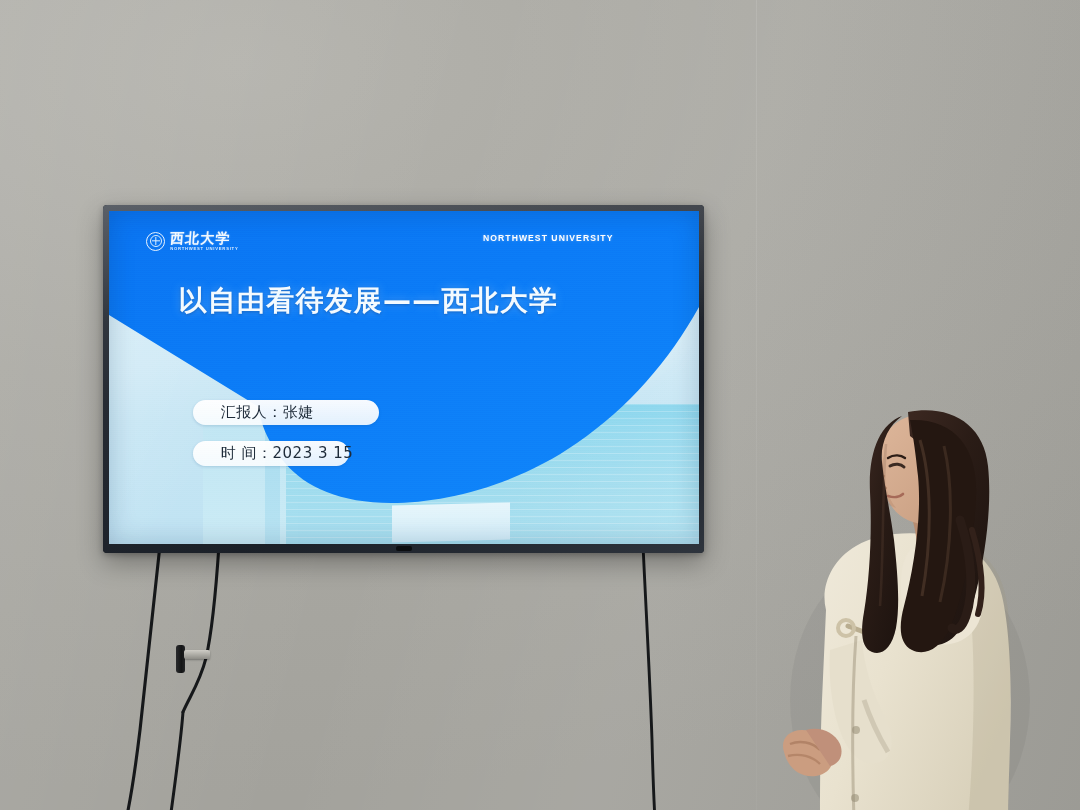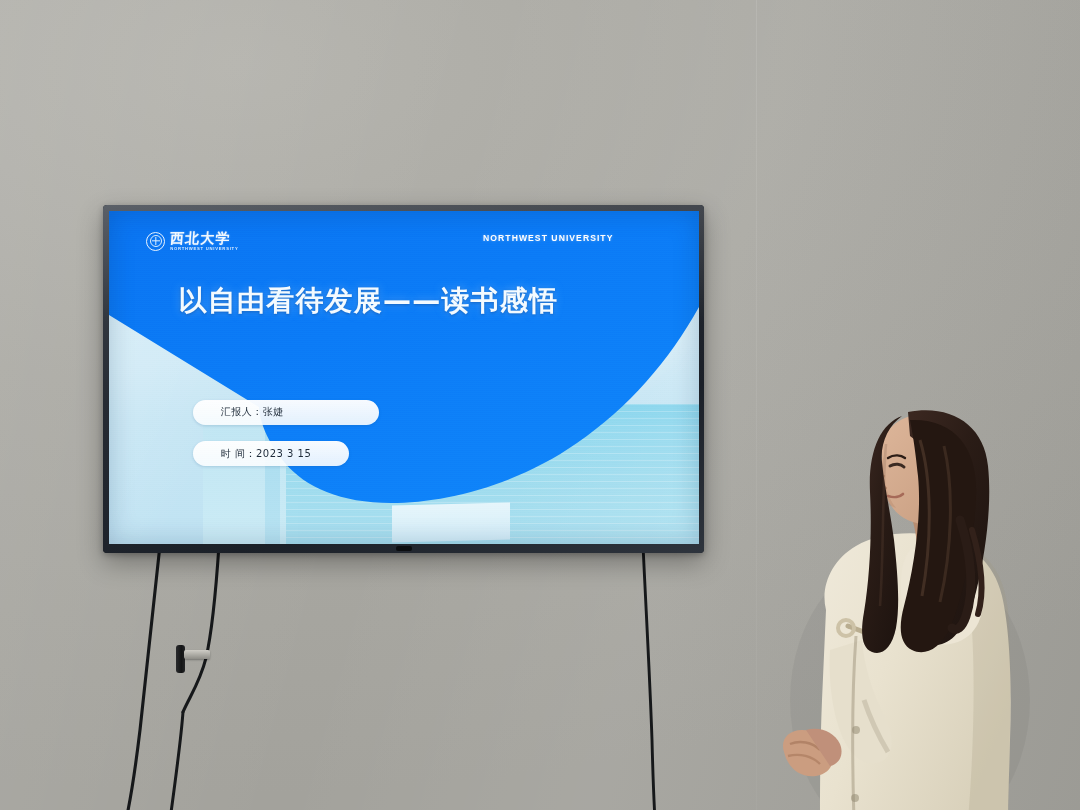--- a/index.html
+++ b/index.html
@@ -192,21 +192,21 @@
   }
 
   .pill{
     position:absolute;
     height:25px;border-radius:13px;
     background:linear-gradient(180deg,rgba(255,255,255,.97),rgba(250,253,255,.90));
     display:flex;align-items:center;
     box-shadow:0 1px 3px rgba(20,70,130,.18);
   }
   .pill span{
-    font-size:10px;color:#1d2a38;letter-spacing:.5px;
+    font-size:15px;color:#1d2a38;letter-spacing:.5px;
     font-family:"DejaVu Sans","Liberation Sans",sans-serif;
     white-space:nowrap;padding-left:28px;font-weight:500;
   }
   #pill-presenter{left:14.2%;top:56.7%;width:31.5%;}
   #pill-date{left:14.2%;top:69.2%;width:26.5%;}
 
   .screen-scan{
     position:absolute;inset:0;pointer-events:none;
     background:repeating-linear-gradient(180deg,
       rgba(255,255,255,.030) 0px, rgba(255,255,255,.030) 1px,
@@ -285,21 +285,21 @@
           <div class="inner"></div>
         </div>
         <div class="logo-words">
           <div class="logo-cn">西北大学</div>
           <div class="logo-en">NORTHWEST UNIVERSITY</div>
         </div>
       </div>
 
       <div class="slide-brand">NORTHWEST UNIVERSITY</div>
 
-      <div class="slide-title">以自由看待发展——读书感悟</div>
+      <div class="slide-title">以自由看待发展——西北大学</div>
 
       <div class="pill" id="pill-presenter">
         <span>汇报人：张婕</span>
       </div>
       <div class="pill" id="pill-date">
         <span>时 间：2023 3 15</span>
       </div>
 
       <div class="screen-scan"></div>
       <div class="screen-vig"></div>

